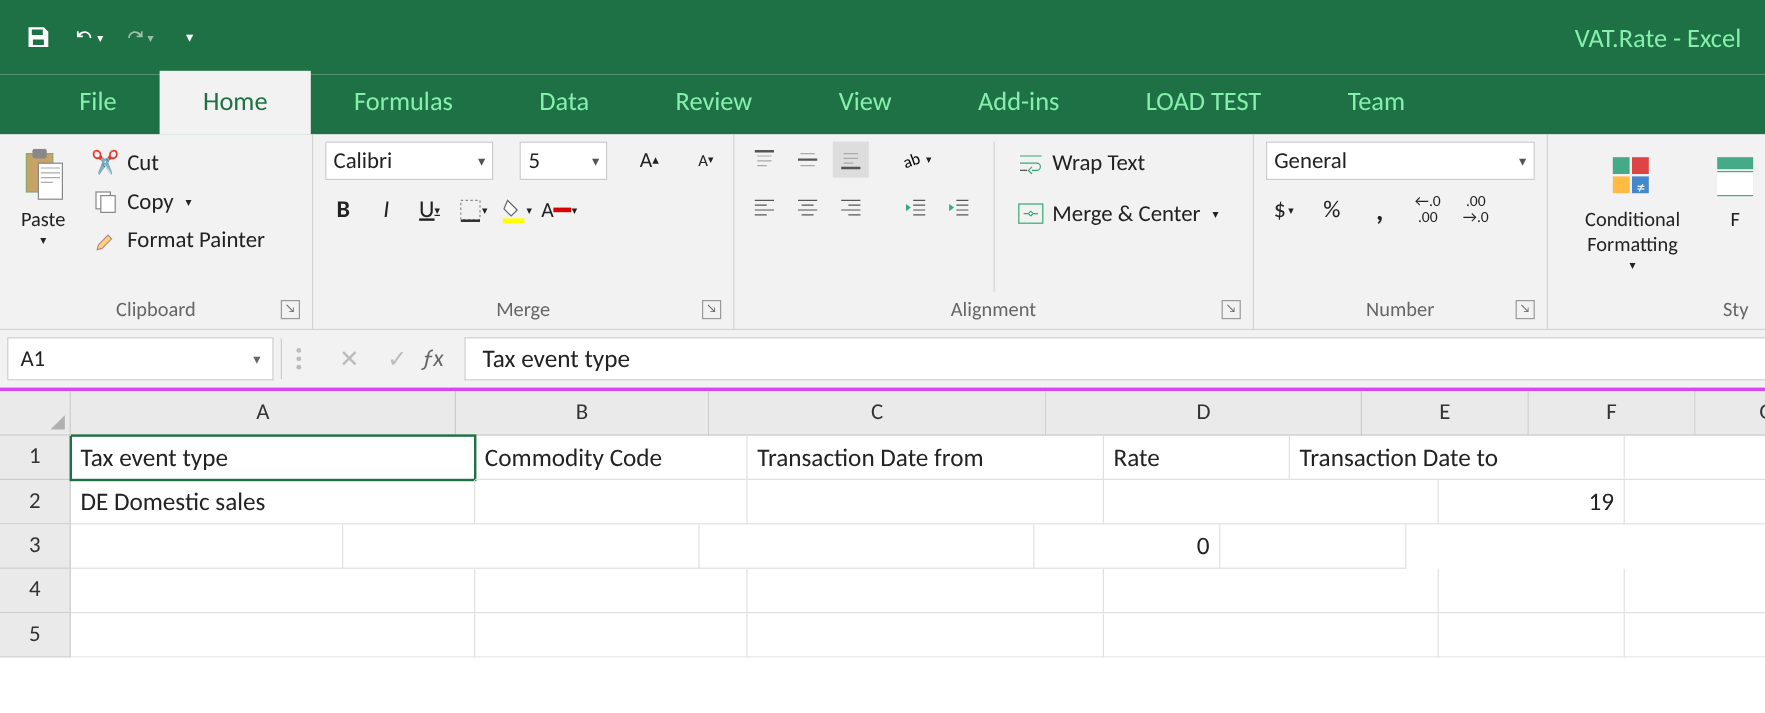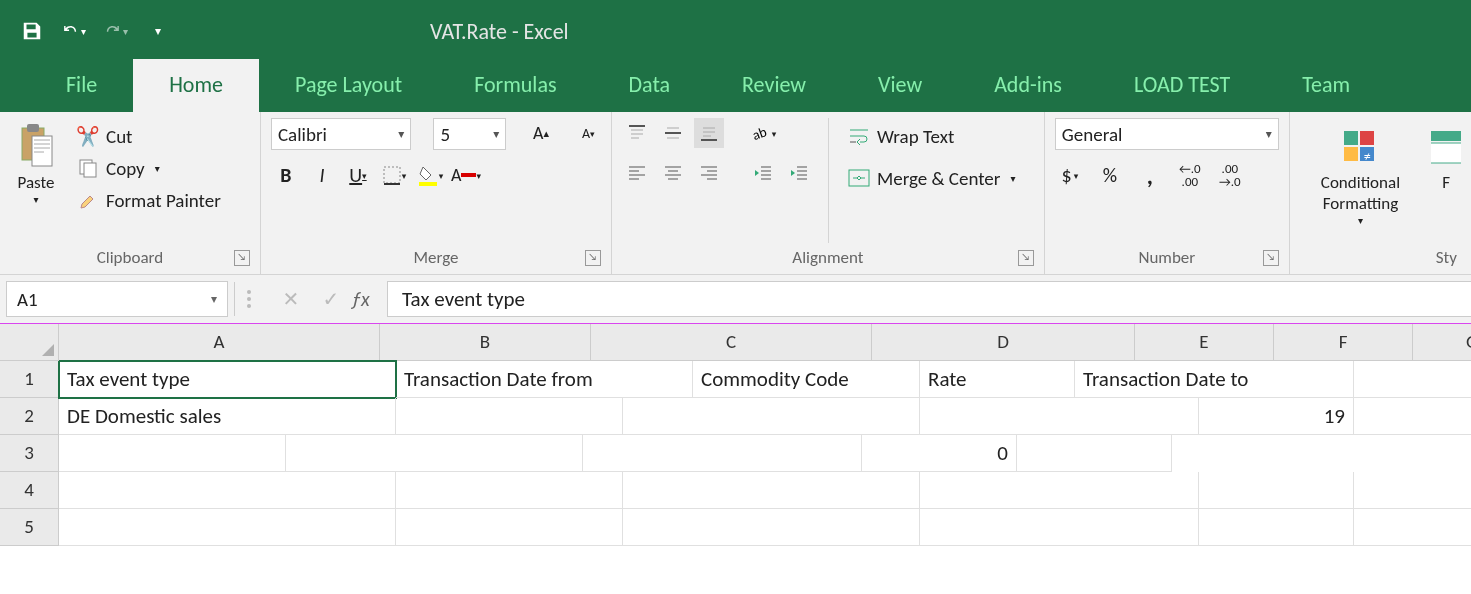--- a/index.html
+++ b/index.html
@@ -1,38 +1,38 @@
 <!DOCTYPE html>
 <html><head>
 <meta charset="utf-8">
 <style>
 html,body{margin:0;padding:0;font-family:"Segoe UI",Calibri,Arial,sans-serif;font-size:14px;color:#222;background:#fff;overflow:hidden}
 .titlebar{background:#1e7145;height:62px;display:flex;align-items:center;padding:0 20px;color:#fff}
 .qat{display:flex;align-items:center;gap:18px}
 .qat .icon{width:24px;height:24px;display:flex;align-items:center;justify-content:center}
 .qat svg{width:22px;height:22px;fill:#fff}
-.title{flex:1;text-align:left;font-size:22px;color:#e5e5e5;margin-left:260px}
+.title{flex:1;text-align:right;font-size:22px;color:#86efac;margin-left:260px}
 .tabs{background:#1e7145;display:flex;align-items:flex-end;height:50px;padding-left:30px;gap:0}
 .tab{padding:12px 36px 14px;font-size:22px;color:#86efac;cursor:pointer;white-space:nowrap}
 .tab.active{background:#f2f2f2;color:#1e7145}
 .ribbon{background:#f2f2f2;border-bottom:1px solid #d4d4d4;display:flex;height:162px}
 .group{border-right:1px solid #d4d4d4;padding:6px 10px 2px;display:flex;flex-direction:column}
 .group-body{flex:1;display:flex;align-items:flex-start;gap:10px}
 .group-label{text-align:center;font-size:17px;color:#666;padding:4px 0;position:relative}
 .group-label .dlg{position:absolute;right:0;bottom:6px;width:14px;height:14px;border:1px solid #999;font-size:10px;line-height:11px;color:#666}
 .btn-large{display:flex;flex-direction:column;align-items:center;padding:4px 6px;cursor:pointer;font-size:17px}
 .btn-large .ic{height:50px;display:flex;align-items:center;justify-content:center}
 .stack{display:flex;flex-direction:column;gap:4px;padding-top:4px}
 .row{display:flex;align-items:center;gap:6px;font-size:19px;cursor:pointer;padding:2px 4px}
 .row .ic{width:24px;height:24px;display:flex;align-items:center;justify-content:center}
 .sel{background:#fff;border:1px solid #ccc;height:30px;display:flex;align-items:center;padding:0 6px;font-size:19px}
 .sel .arr{margin-left:auto;font-size:12px;color:#555}
 .iconbtn{width:30px;height:30px;display:flex;align-items:center;justify-content:center;cursor:pointer}
 .iconrow{display:flex;gap:6px}
-.fbar{background:#f2f2f2;border-bottom:1px solid #d946ef;display:flex;align-items:center;height:48px}
+.fbar{background:#f2f2f2;border-bottom:3px solid #d946ef;display:flex;align-items:center;height:48px}
 .namebox{width:200px;height:34px;border:1px solid #ccc;background:#fff;margin:0 6px;display:flex;align-items:center;padding:0 10px;font-size:19px}
 .namebox .arr{margin-left:auto;color:#666;font-size:12px}
 .fxbtn{width:40px;display:flex;align-items:center;justify-content:center;color:#bbb;font-size:20px}
 .fx{width:36px;font-style:italic;color:#666;font-size:20px}
 .finput{flex:1;height:34px;border:1px solid #ccc;border-right:none;background:#fff;padding:0 14px;font-size:21px;display:flex;align-items:center}
 .sheet{display:flex}
 .rowhdrs{display:flex;flex-direction:column}
 .corner{width:58px;height:36px;background:#eaeaea;border-right:1px solid #ccc;border-bottom:1px solid #ccc;position:relative}
 .corner::after{content:"";position:absolute;right:4px;bottom:4px;width:0;height:0;border-left:12px solid transparent;border-bottom:12px solid #b0b0b0}
 .rh{width:58px;height:36px;background:#eaeaea;border-right:1px solid #ccc;border-bottom:1px solid #ccc;text-align:center;line-height:36px;font-size:19px;color:#333}
@@ -68,21 +68,20 @@
         <span style="font-size:10px;margin-left:2px">▾</span>
       </div>
     <div class="icon" style="font-size:12px">▾</div>
   </div>
   <div class="title">VAT.Rate - Excel</div>
 </div>
 
 <div class="tabs">
   <div class="tab">File</div>
   <div class="tab active">Home</div>
-  <div class="tab">Page Layout</div>
   <div class="tab">Formulas</div>
   <div class="tab">Data</div>
   <div class="tab">Review</div>
   <div class="tab">View</div>
   <div class="tab">Add-ins</div>
   <div class="tab">LOAD TEST</div>
   <div class="tab">Team</div>
 </div>
 
 <div class="ribbon">
@@ -350,22 +349,22 @@
       <div class="ch cB">B</div>
       <div class="ch cC">C</div>
       <div class="ch cD">D</div>
       <div class="ch cE">E</div>
       <div class="ch cF">F</div>
       <div class="ch cG">G</div>
     </div>
     <div class="gridbody">
       <div class="gr">
         <div class="cell cA selected">Tax event type</div>
+        <div class="cell cB">Commodity Code</div>
         <div class="cell cC">Transaction Date from</div>
-        <div class="cell cB">Commodity Code</div>
         <div class="cell cE">Rate</div>
         <div class="cell cD">Transaction Date to</div>
         <div class="cell cF"></div>
 
       </div>
       <div class="gr">
         <div class="cell cA">DE Domestic sales</div>
         <div class="cell cB"></div>
         <div class="cell cC"></div>
         <div class="cell cD"></div>

